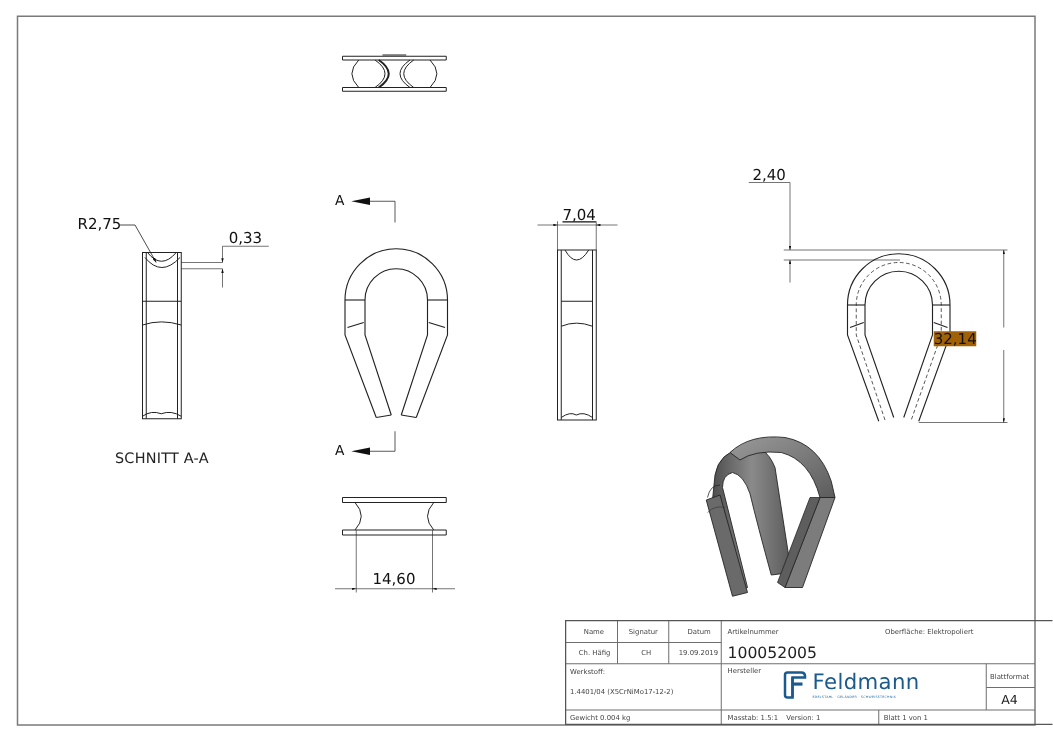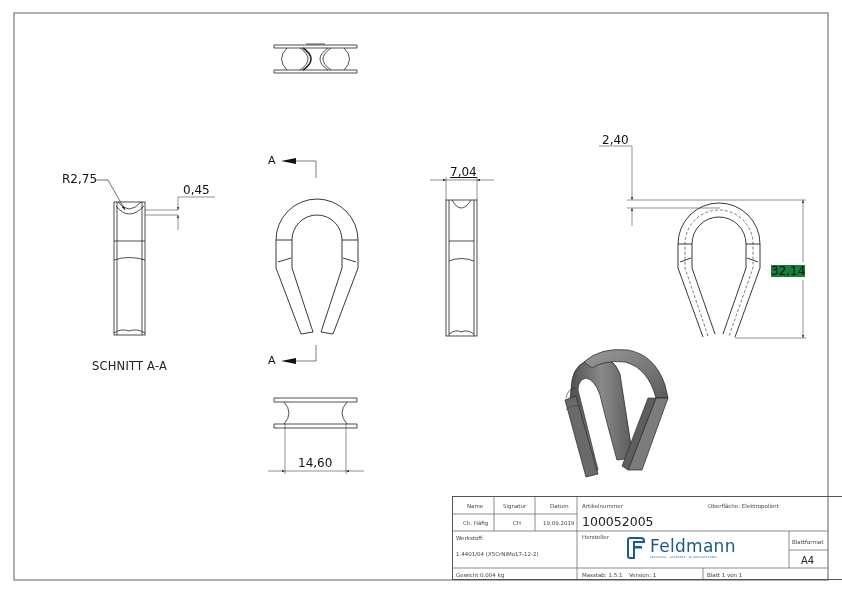--- a/index.html
+++ b/index.html
@@ -164,30 +164,30 @@
       <line x1="535" y1="496" x2="535" y2="531"></line>
       <line x1="577" y1="496" x2="577" y2="580"></line>
       <line x1="577" y1="531" x2="828" y2="531"></line>
       <line x1="789" y1="531" x2="789" y2="568"></line>
       <line x1="789" y1="550" x2="828" y2="550"></line>
       <line x1="703" y1="568" x2="703" y2="580"></line>
     </g>
   </svg>
 
   <div class="dimtxt" style="left:62px;top:173px;">R2,75</div>
-  <div class="dimtxt" style="left:183px;top:184px;">0,45</div>
+  <div class="dimtxt" style="left:183px;top:184px;">0,33</div>
   <div class="label" style="left:92px;top:359px;">SCHNITT A-A</div>
 
   <div class="dimtxt" style="left:268px;top:155px;font-size:11px;">A</div>
   <div class="dimtxt" style="left:268px;top:355px;font-size:11px;">A</div>
 
   <div class="dimtxt" style="left:450px;top:166px;text-decoration:underline;">7,04</div>
   <div class="dimtxt" style="left:298px;top:457px;">14,60</div>
   <div class="dimtxt" style="left:602px;top:134px;">2,40</div>
-  <div class="dimtxt" style="left:771px;top:265px;background:#15803d;">32,14</div>
+  <div class="dimtxt" style="left:747px;top:265px;background:#a16207;">32,14</div>
 
   <div id="title-block">
     <div class="tb-small" style="position:absolute;left:14px;top:6px;">Name</div>
     <div class="tb-small" style="position:absolute;left:50px;top:6px;">Signatur</div>
     <div class="tb-small" style="position:absolute;left:97px;top:6px;">Datum</div>
     <div class="tb-small" style="position:absolute;left:10px;top:23px;">Ch. Häfig</div>
     <div class="tb-small" style="position:absolute;left:60px;top:23px;">CH</div>
     <div class="tb-small" style="position:absolute;left:90px;top:23px;">19.09.2019</div>
     <div class="tb-small" style="position:absolute;left:3px;top:38px;">Werkstoff:</div>
     <div class="tb-small" style="position:absolute;left:3px;top:54px;">1.4401/04 (X5CrNiMo17-12-2)</div>

